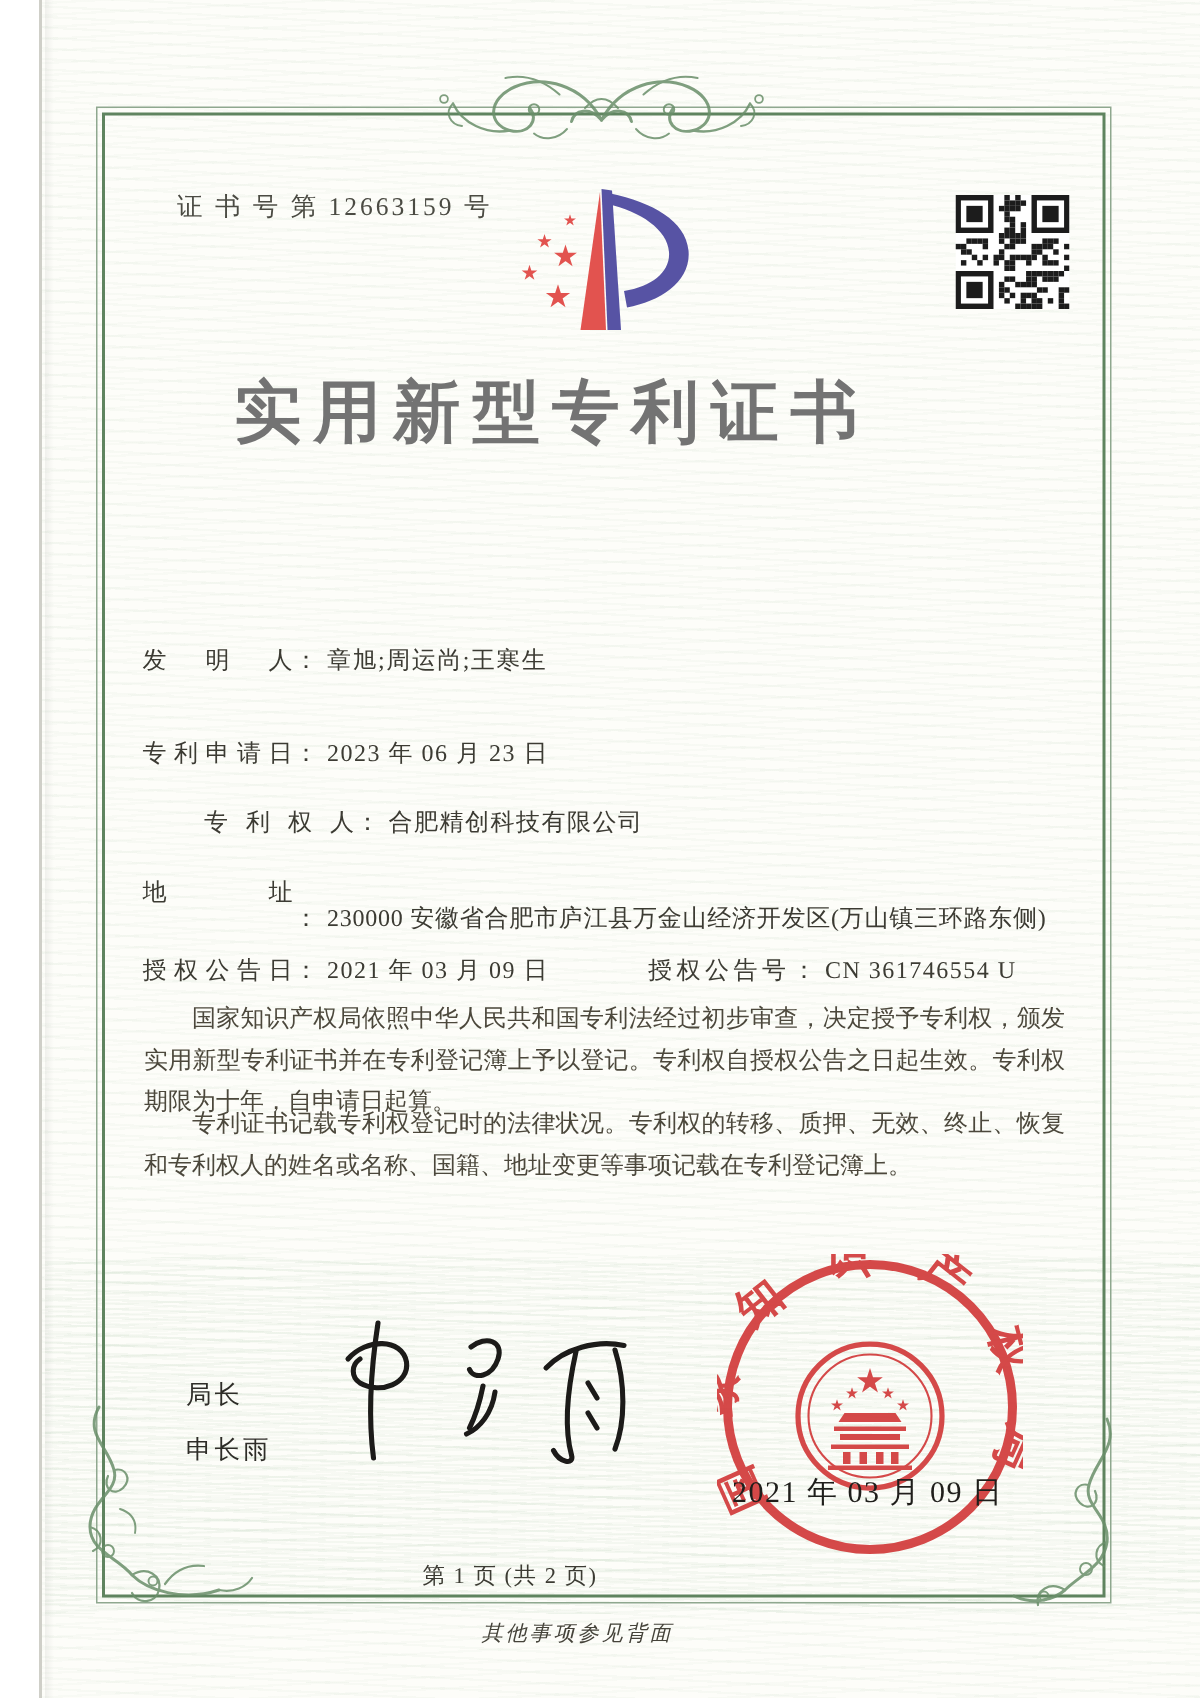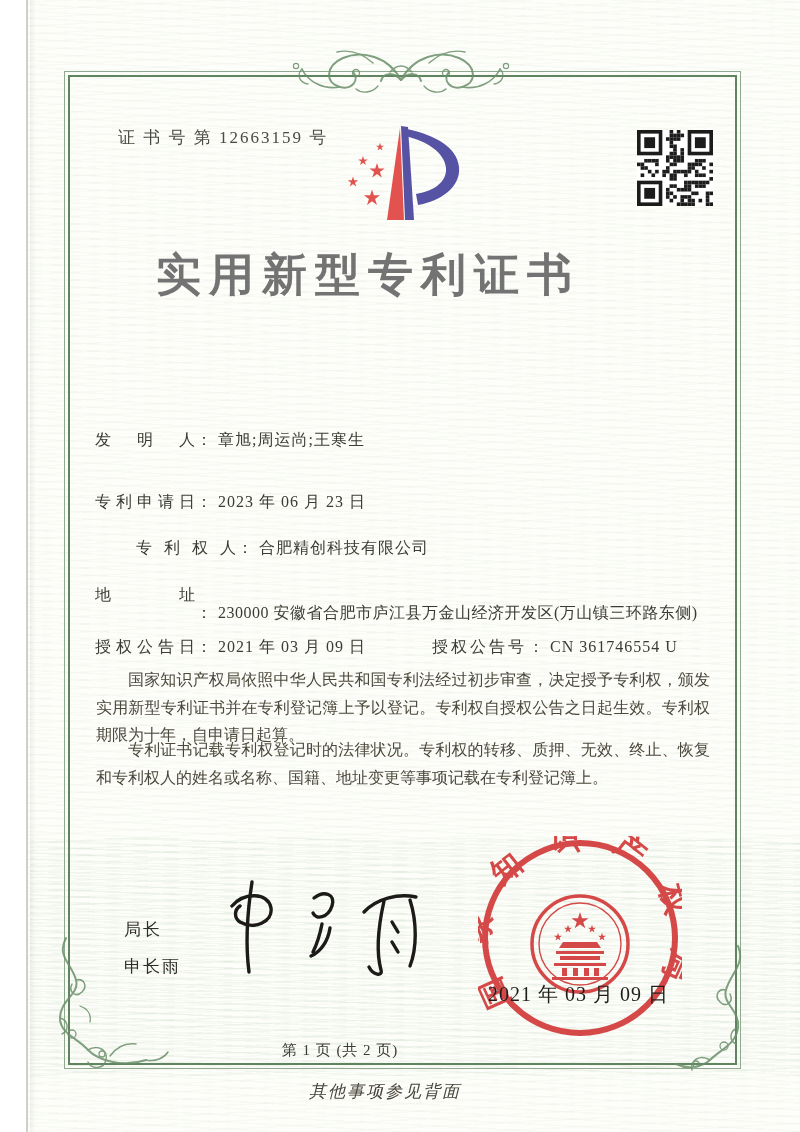--- a/index.html
+++ b/index.html
@@ -49,21 +49,21 @@
   .signer div { margin-bottom:14px; letter-spacing:2px; }
   .signature { position:absolute; left:218px; top:868px; }
 
   .seal { position:absolute; left:478px; top:836px; opacity:0.93; }
   .seal-date { position:absolute; left:488px; top:981px; width:180px; font-size:20px;
                color:#1f1e1b; letter-spacing:1px; white-space:nowrap; }
 
   .page-num { position:absolute; left:0; width:680px; top:1041px; text-align:center;
               font-size:15px; color:#3c3b33; letter-spacing:1px; }
   .back-note { position:absolute; left:0; width:770px; top:1080px; text-align:center;
-               font-size:17px; color:#45433a; font-style:italic; letter-spacing:2px; }
+               font-size:14px; color:#45433a; font-style:italic; letter-spacing:2px; }
 </style>
 </head>
 <body>
 
 <div class="paper">
   <div class="waves"></div>
   <div class="waves-strong"></div>
 
   <div class="frame">
     <div class="frame-inner"></div>

